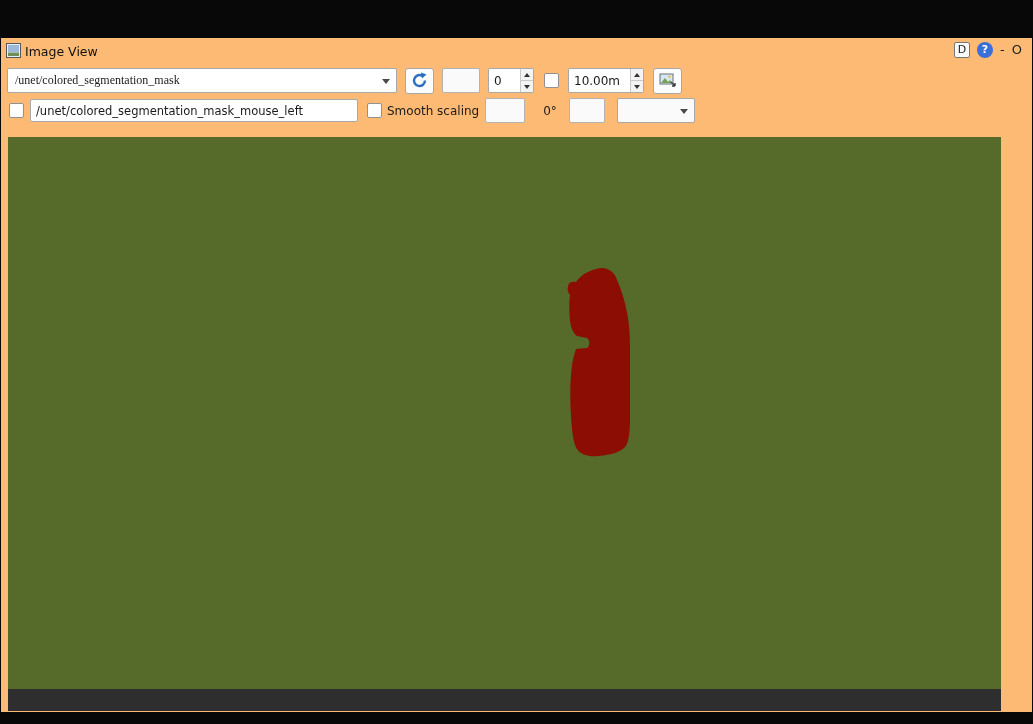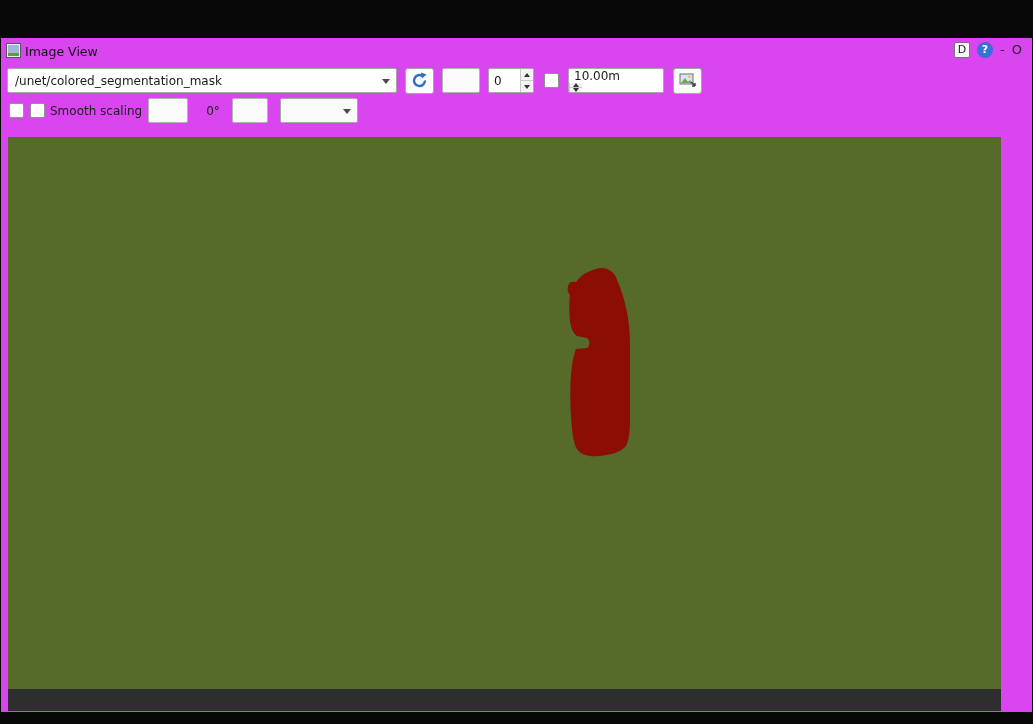--- a/index.html
+++ b/index.html
@@ -21,21 +21,21 @@
   .win-btn {
     position: absolute; top: 10px; color: #dedede; font-size: 13px;
     width: 20px; text-align: center; cursor: default;
   }
   .btn-min { left: 928px; }
   .btn-max { left: 968px; font-size: 11px; top: 12px; }
   .btn-close { left: 1004px; }
   
   .plugin {
     position: absolute; left: 1px; top: 38px; width: 1031px; height: 674px;
-    background: #d946ef;
+    background: #fdba74;
   }
   
   .dock-header { position: absolute; left: 0; top: 0; right: 0; height: 26px; }
   .dock-icon { position: absolute; left: 5px; top: 5px; width: 15px; height: 15px; }
   .dock-title {
     position: absolute; left: 24px; top: 6px; font-size: 12.5px; color: #111;
   }
   .dock-btns {
     position: absolute; right: 10px; top: 4px; display: flex; align-items: center; gap: 7px;
   }
@@ -49,21 +49,21 @@
   }
   .dock-btn-txt { font-size: 13px; color: #222; line-height: 16px; }
   
   .toolbar { position: absolute; left: 6px; display: flex; align-items: center; }
   .row1 { top: 29px; height: 27px; }
   .row2 { top: 60px; height: 25px; left: 8px; }
   .combo {
     position: relative; height: 25px; background: #fff;
     border: 1px solid #a8a8a8; border-radius: 2px;
     font-size: 12px; color: #1a1a1a; display: flex; align-items: center;
-    padding: 0 18px 0 7px; overflow: hidden; white-space: nowrap;
+    padding: 0 18px 0 7px; overflow: hidden; white-space: nowrap; font-family: Liberation Serif, serif;
   }
   .combo .chev {
     position: absolute; right: 6px; top: 10px; width: 0; height: 0;
     border-left: 4px solid transparent; border-right: 4px solid transparent;
     border-top: 5px solid #4a4a4a;
   }
   .tool-btn {
     width: 29px; height: 26px; background: #fcfcfc; border: 1px solid #a8a8a8;
     border-radius: 3px; display: flex; align-items: center; justify-content: center;
   }
@@ -135,21 +135,21 @@
         <span class="spin-arrows">
           <span class="spin-arrow">
               <span class="tri-up"></span>
             </span>
           <span class="spin-arrow">
               <span class="tri-dn"></span>
             </span>
         </span>
       </div>
       <span class="checkbox" style="margin-right:9px;"></span>
-      <div class="spin" style="width:96px; margin-right:9px;flex-direction:column;">
+      <div class="spin" style="width:76px; margin-right:9px;">
         <span class="spin-val">10.00m</span>
         <span class="spin-arrows">
           <span class="spin-arrow">
               <span class="tri-up"></span>
             </span>
           <span class="spin-arrow">
               <span class="tri-dn"></span>
             </span>
         </span>
       </div>
@@ -158,20 +158,21 @@
           <rect x="1" y="2" width="13" height="10" fill="#d7e6f4" stroke="#6b6e73"></rect>
           <polygon points="2,11 6,6 9,10 11,8 13,11" fill="#76a055"></polygon>
           <circle cx="10.5" cy="4.8" r="1.3" fill="#e8c24a"></circle>
           <path d="M12 10 L16 14 M16 14 L13 14 M16 14 L16 11" stroke="#3a3d42" stroke-width="1.4" fill="none"></path>
         </svg>
       </div>
     </div>
 
     <div class="toolbar row2">
       <span class="checkbox" style="margin-right:6px;"></span>
+      <input class="text-input" style="width: 328px; margin-right: 9px;" value="/unet/colored_segmentation_mask_mouse_left">
       <span class="checkbox" style="margin-right:5px;"></span>
       <span class="lbl" style="margin-right:6px;">Smooth scaling</span>
       <div class="blank-box" style="width:40px; margin-right:18px;"></div>
       <span class="lbl" style="margin-right:12px;">0°</span>
       <div class="blank-box" style="width:36px; margin-right:12px;"></div>
       <div class="combo" style="width:78px; background:#fafafa;">
         <span class="chev"></span>
       </div>
     </div>
 

